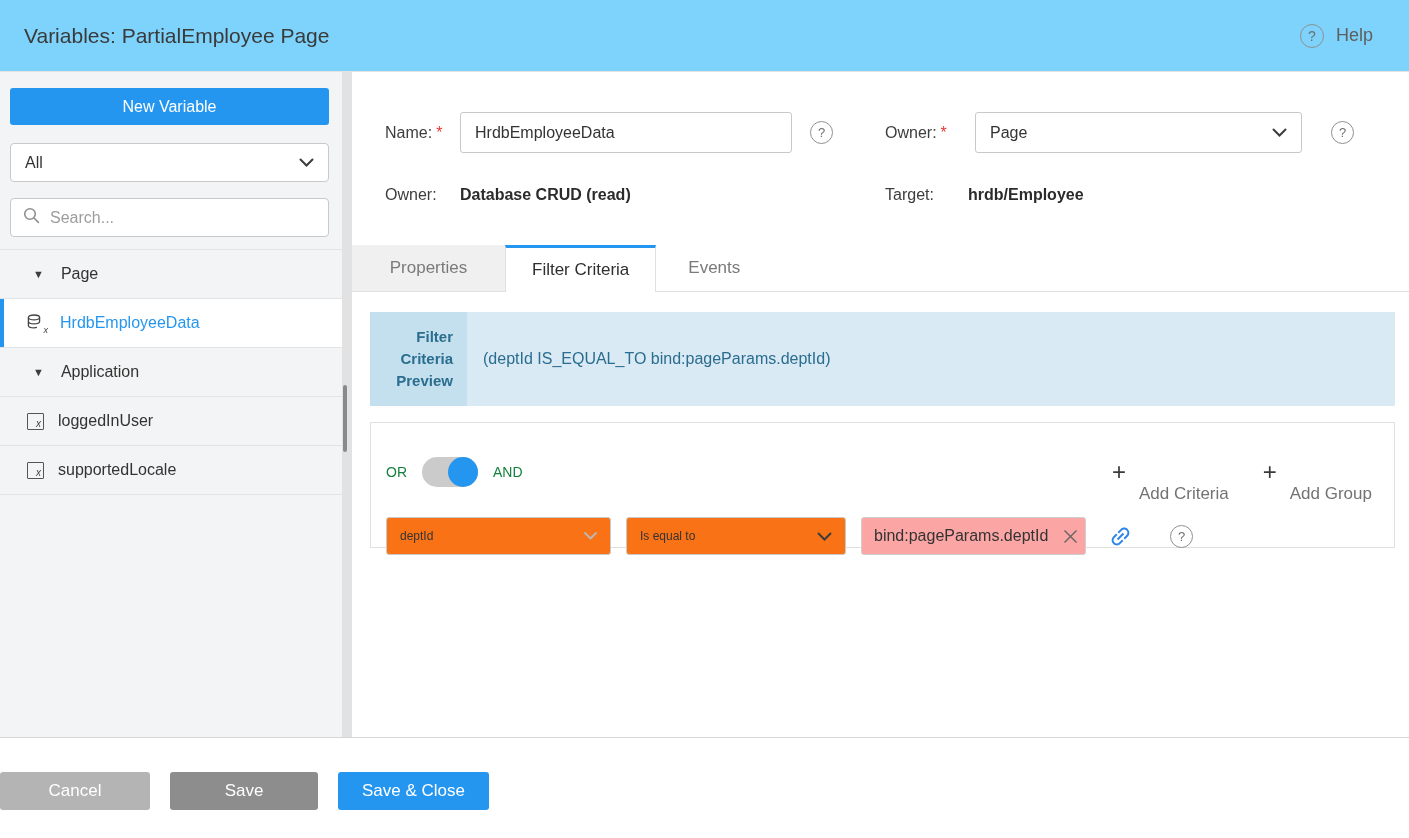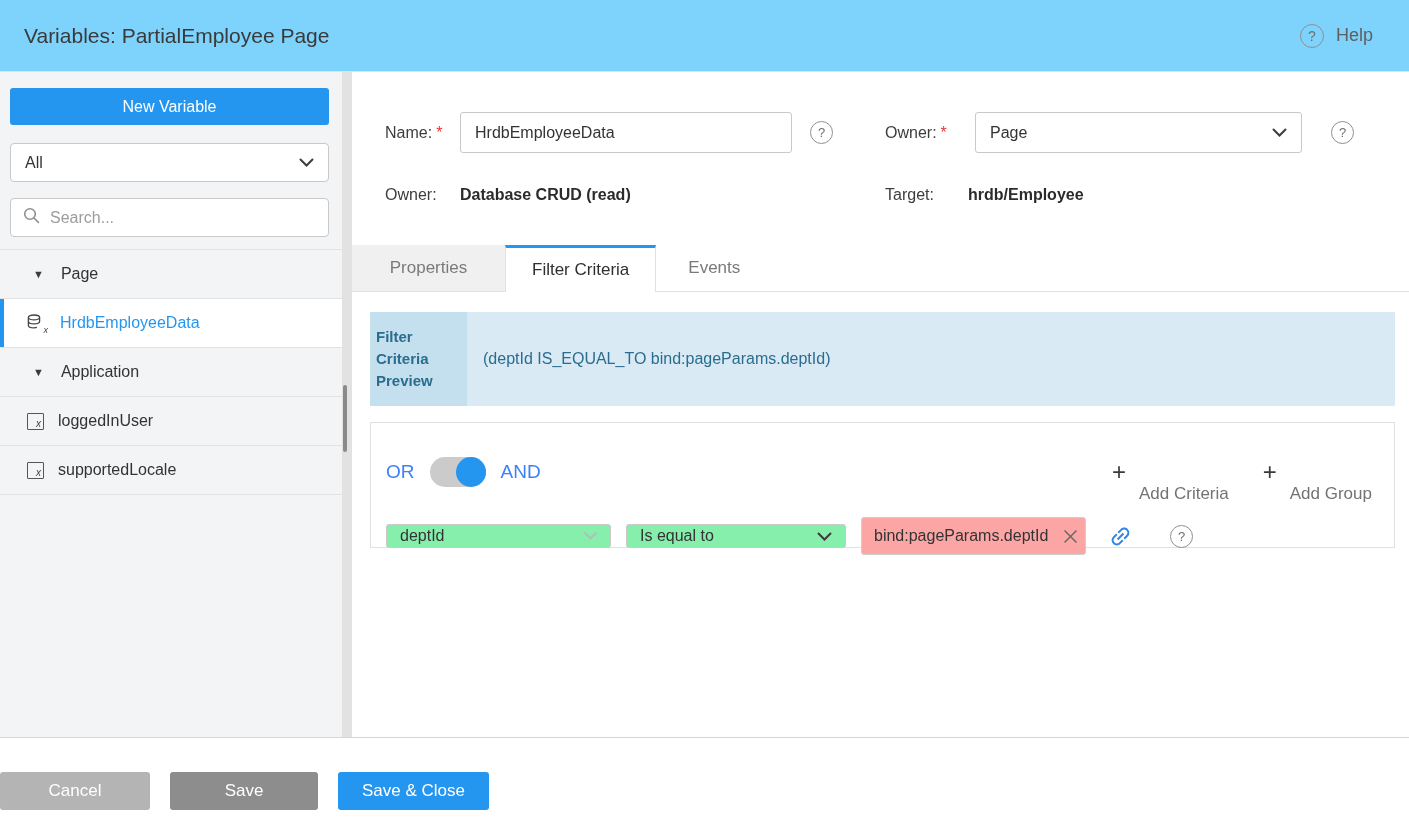--- a/index.html
+++ b/index.html
@@ -125,55 +125,55 @@
   }
   .tab.plain{padding:0 32px;background:transparent;}
   
   .preview-box{
     position:absolute;left:18px;top:224px;width:1025px;height:94px;
     background:var(--preview-bg);display:flex;border-radius:1px;
   }
   .preview-label{
     width:97px;background:var(--preview-label-bg);
     display:flex;align-items:center;
-    padding:10px 6px;font-size:15px;font-weight:700;color:var(--preview-text);line-height:1.45;
+    padding:10px 14px;font-size:15px;font-weight:700;color:var(--preview-text);line-height:1.45;text-align:right;
   }
   .preview-content{
     flex:1;display:flex;align-items:center;padding-left:16px;
     font-size:16px;color:var(--preview-text);
   }
   
   .criteria-box{
     position:absolute;left:18px;top:334px;width:1025px;height:126px;
     border:1px solid var(--border);background:#fff;
   }
   .crit-top{
     display:flex;align-items:center;justify-content:space-between;
     padding:17px 22px 0 15px;
   }
   .toggle-group{display:flex;align-items:center;gap:15px;}
-  .tg-label{font-size:19px;color:#3b82f6;}
+  .tg-label{font-size:14px;color:#15803d;}
   .switch{
     position:relative;width:56px;height:30px;background:#cbcbcb;border-radius:15px;cursor:pointer;
   }
   .switch .knob{
     position:absolute;right:0;top:0;width:30px;height:30px;border-radius:50%;
     background:var(--accent);
   }
   .add-group{display:flex;align-items:center;gap:34px;}
   .add-btn{display:flex;align-items:center;gap:13px;cursor:pointer;}
   .plus{font-size:24px;font-weight:400;color:#3a3a3a;line-height:1;}
   .add-label{font-size:17px;color:#737373;margin-top:44px;}
   .crit-controls{
     display:flex;align-items:center;gap:15px;margin:13px 0 0 15px;
   }
   .crit-sel{
-    width:225px;height:24px;border:1px solid #c9c9c9;border-radius:3px;background:#86efac;
-    display:flex;align-items:center;justify-content:space-between;
-    padding:0 13px;font-size:16px;color:#333;cursor:pointer;
+    width:225px;height:38px;border:1px solid #c9c9c9;border-radius:3px;background:#f97316;
+    display:flex;align-items:center;justify-content:space-between;
+    padding:0 13px;font-size:12px;color:#333;cursor:pointer;
   }
   .crit-sel.cond{width:220px;}
   .chip{
     width:225px;height:38px;background:#fca5a5;border:1px solid #cfcfcf;border-radius:3px;
     display:flex;align-items:center;justify-content:space-between;
     padding:0 6px 0 12px;font-size:16px;color:#333;
   }
   .chip-text{overflow:hidden;white-space:nowrap;}
   .x-btn{display:flex;align-items:center;cursor:pointer;flex:0 0 auto;}
   .link-btn{display:flex;align-items:center;cursor:pointer;margin-left:7px;}

